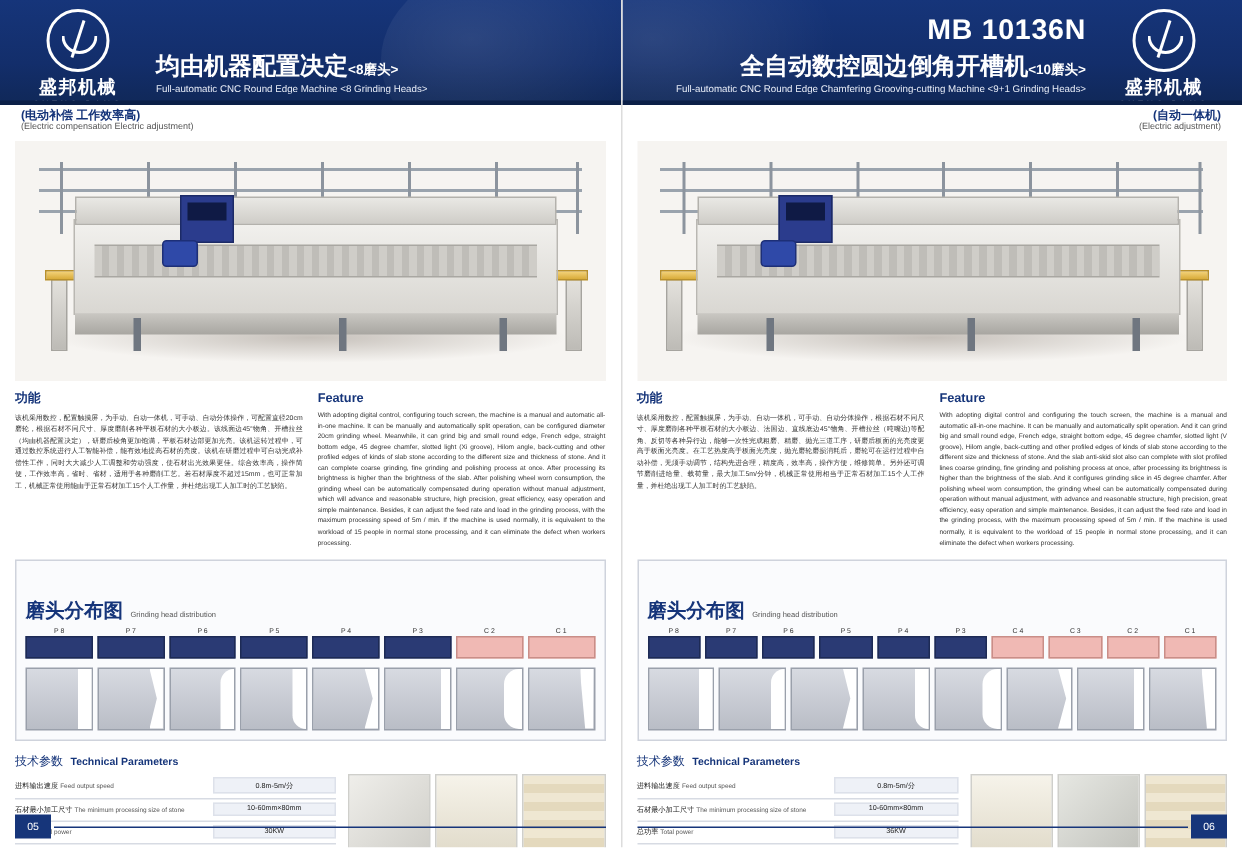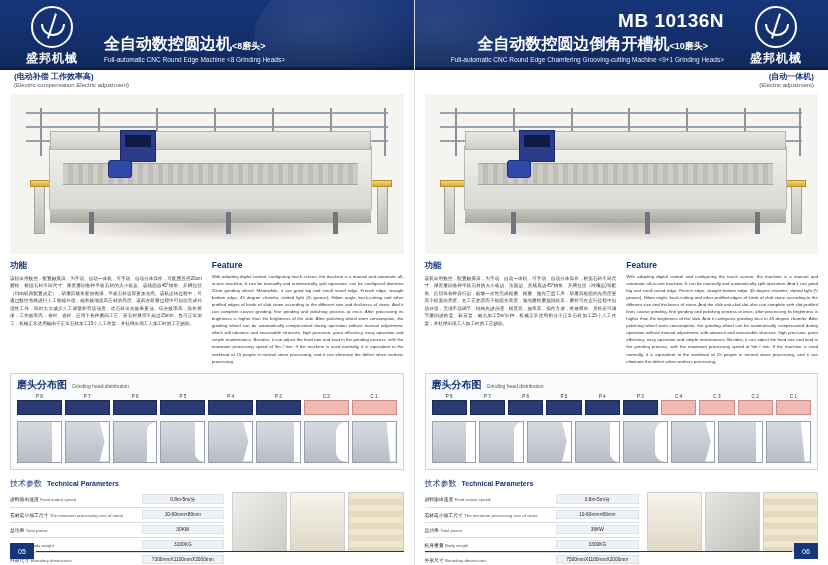--- a/index.html
+++ b/index.html
@@ -22,21 +22,21 @@
   .logo .cn{font-size:12px;font-weight:bold;letter-spacing:1px;margin-top:2px;}
   .logo .en{font-size:6px;letter-spacing:2px;opacity:.9;}
   .hdr .model{position:absolute;top:10px;font-size:19px;font-weight:bold;color:#fff;letter-spacing:.5px;}
   .hdr .title{position:absolute;top:34px;font-size:16px;font-weight:bold;color:#fff;}
   .hdr .title small{font-size:9px;font-weight:bold;}
   .hdr .sub{position:absolute;top:56px;font-size:6.5px;color:#e7ecf7;}
   .sheet.left .hdr .model{left:104px;}
   .sheet.left .hdr .title{left:104px;}
   .sheet.left .hdr .sub{left:104px;}
   .sheet.right .hdr .model{right:104px;text-align:left;}
-  .sheet.right .hdr .title{right:120px;text-align:left;}
+  .sheet.right .hdr .title{right:104px;text-align:left;}
   .sheet.right .hdr .sub{right:104px;text-align:right;}
 
   .undertag{height:22px;position:relative;}
   .undertag .cn{position:absolute;top:1px;font-size:8px;font-weight:bold;color:#16357a;}
   .undertag .en{position:absolute;top:12px;font-size:6px;color:#555;}
   .sheet.left .undertag .cn{left:14px;} .sheet.left .undertag .en{left:14px;}
   .sheet.right .undertag .cn{right:14px;} .sheet.right .undertag .en{right:14px;}
 
   
   .photo{position:relative;height:160px;margin:2px 10px 0 10px;background:#f6f4f1;overflow:hidden;}
@@ -61,21 +61,21 @@
   .secwrap{display:flex;gap:10px;margin:6px 10px 0 10px;}
   .col{flex:1;}
   .sechead{font-size:8.5px;font-weight:bold;color:#16357a;margin-bottom:3px;}
   .sechead.en{color:#16357a;}
   .body-cn{font-size:4.6px;line-height:1.62;text-align:justify;color:#333;}
   .body-en{font-size:4.4px;line-height:1.6;text-align:justify;color:#333;}
 
   
   .panel{margin:8px 10px 0 10px;border:1px solid #cfd3dc;background:#fafbfd;}
   .panel .phead{display:flex;align-items:baseline;gap:5px;padding:4px 6px 2px 6px;}
-  .panel .phead .cn{font-size:10px;font-weight:bold;color:#16357a;}
+  .panel .phead .cn{font-size:13px;font-weight:bold;color:#16357a;margin-top:20px;}
   .panel .phead .en{font-size:5px;color:#555;}
   .heads{display:flex;gap:3px;padding:0 6px 4px 6px;align-items:flex-end;}
   .hd{flex:1;text-align:center;}
   .hd .lbl{font-size:4.6px;color:#333;margin-bottom:1px;}
   .hd .shape{height:13px;border:1px solid #1d2a55;}
   .hd.blue .shape{background:#2a3a74;}
   .hd.pink .shape{background:#f0b9b4;border-color:#c98e88;}
 
   .profiles{display:flex;gap:3px;padding:2px 6px 6px 6px;}
   .pf{flex:1;height:40px;background:linear-gradient(180deg,#d7dae1,#b9bdc6);border:1px solid #9aa0ab;position:relative;}
@@ -123,21 +123,21 @@
   <div class="sheet left">
 
     <div class="hdr">
       <div class="swirl"></div>
       <div class="logo l">
         <div class="mark"></div>
         <div class="cn">盛邦机械</div>
         <div class="en">SHENG BANG</div>
       </div>
       <div class="title">
-        <span>全自动数控圆边机</span><small>&lt;8磨头&gt;</small>
+        <span>均由机器配置决定</span><small>&lt;8磨头&gt;</small>
       </div>
       <div class="sub">Full-automatic CNC Round Edge Machine &lt;8 Grinding Heads&gt;</div>
     </div>
 
     <div class="undertag">
       <div class="cn">(电动补偿  工作效率高)</div>
       <div class="en">(Electric compensation   Electric adjustment)</div>
     </div>
 
     <div class="photo">

